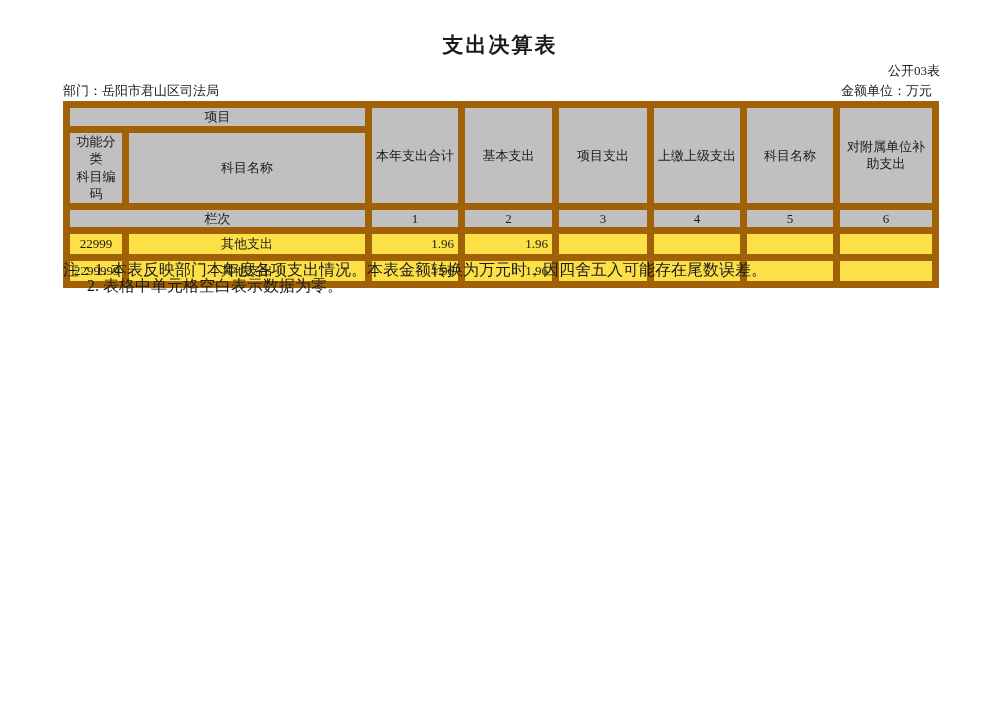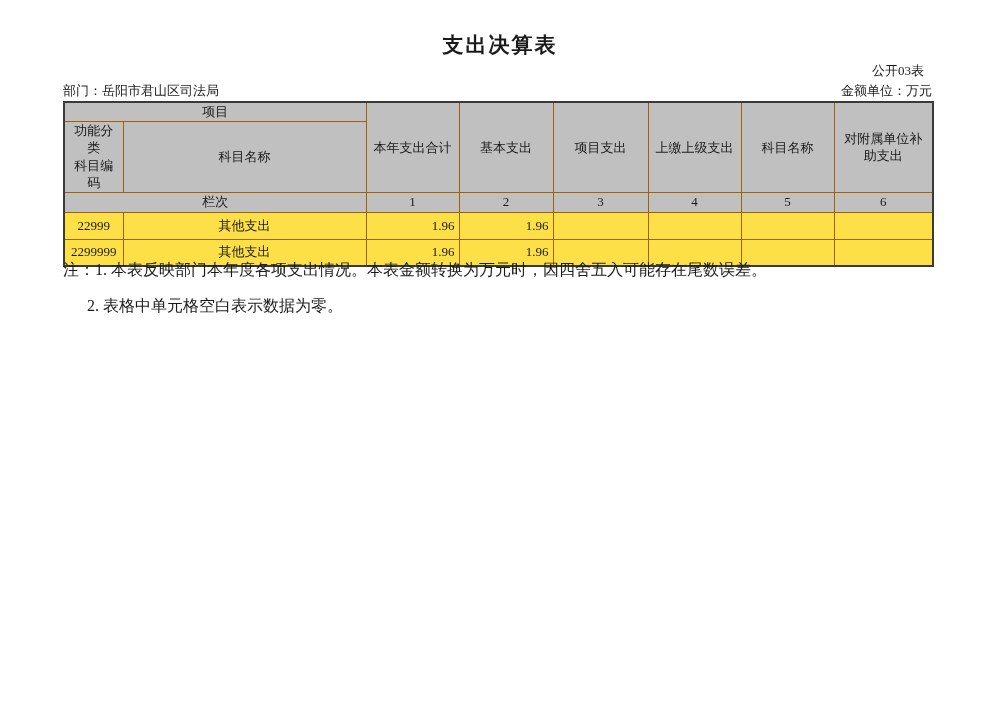--- a/index.html
+++ b/index.html
@@ -11,37 +11,37 @@
     font-family: "Liberation Serif", "DejaVu Serif", serif;
   }
   .sheet { position: relative; width: 1000px; height: 706px; overflow: hidden; background: #fff; }
 
   .title {
     position: absolute; top: 31px; left: 0; width: 100%;
     margin: 0; text-align: center;
     font-size: 21px; font-weight: 600; letter-spacing: 2px;
   }
   .table-code {
-    position: absolute; top: 62px; right: 76px;
+    position: absolute; top: 62px; right: 60px;
     font-size: 13px;
   }
   .meta-row {
     position: absolute; top: 82px; left: 63px; width: 869px;
     display: flex; justify-content: space-between;
     font-size: 13px;
   }
 
   table.report {
     position: absolute; top: 101px; left: 63px;
     width: 869px; border-collapse: collapse; table-layout: fixed;
     font-size: 13px;
     border: 2px solid #3a3a3a;
   }
   table.report th, table.report td {
-    border: 1px solid #a16207;
+    border: 7px solid #a16207;
     padding: 0 4px;
     overflow: hidden;
   }
   table.report thead th {
     background: #c0c0c0;
     font-weight: normal;
     text-align: center;
     line-height: 1.35;
   }
   tr.hdr-top th { height: 16px; }
@@ -51,21 +51,21 @@
   tr.lanci-row th { height: 20px; }
   tr.data-row td { height: 27px; background: #fde047; }
   td.code-cell { text-align: center; }
   td.name-cell { text-align: center; padding-left: 5px; }
   td.num-cell  { text-align: right; padding-right: 5px; }
 
   .notes {
     position: absolute; top: 262px; left: 63px;
     font-size: 16px; line-height: 16px;
   }
-  .note-line-2 { margin-left: 24px; margin-top: 20px; }
+  .note-line-2 { margin-left: 24px; }
 </style>
 </head>
 <body>
 
 <div class="sheet">
 
   <h1 class="title">支出决算表</h1>
 
   <div class="table-code">公开03表</div>
 

